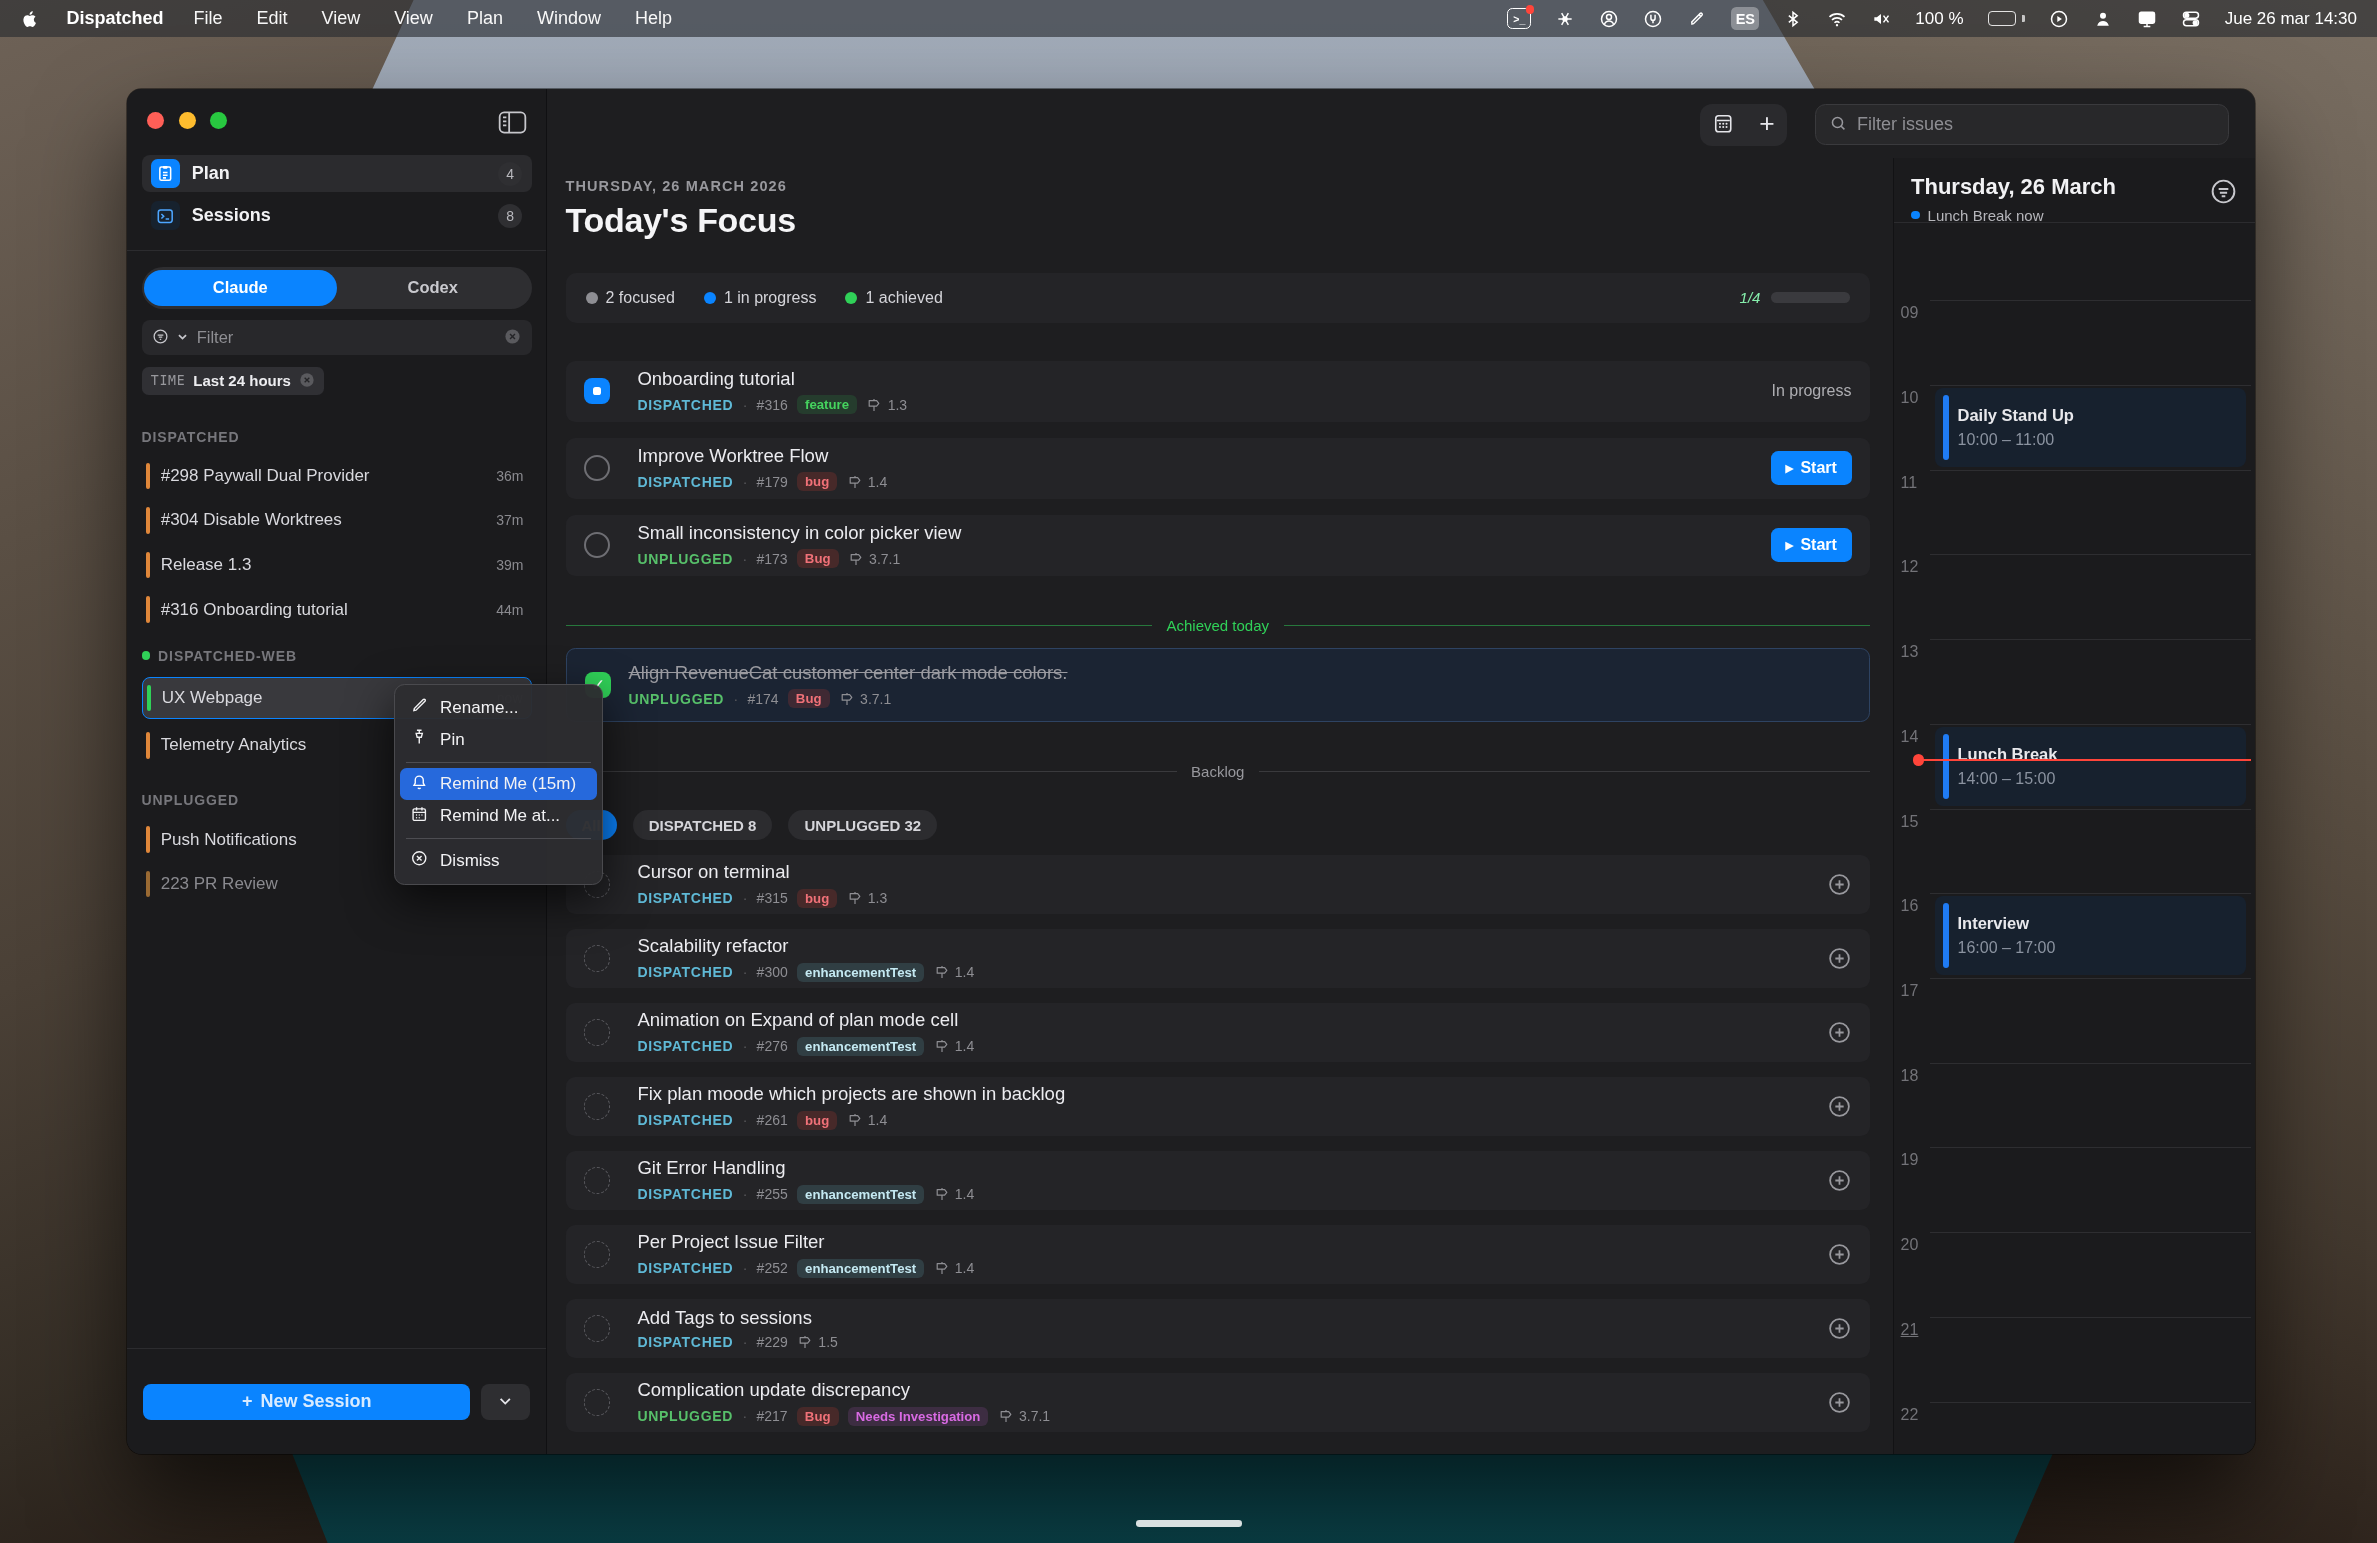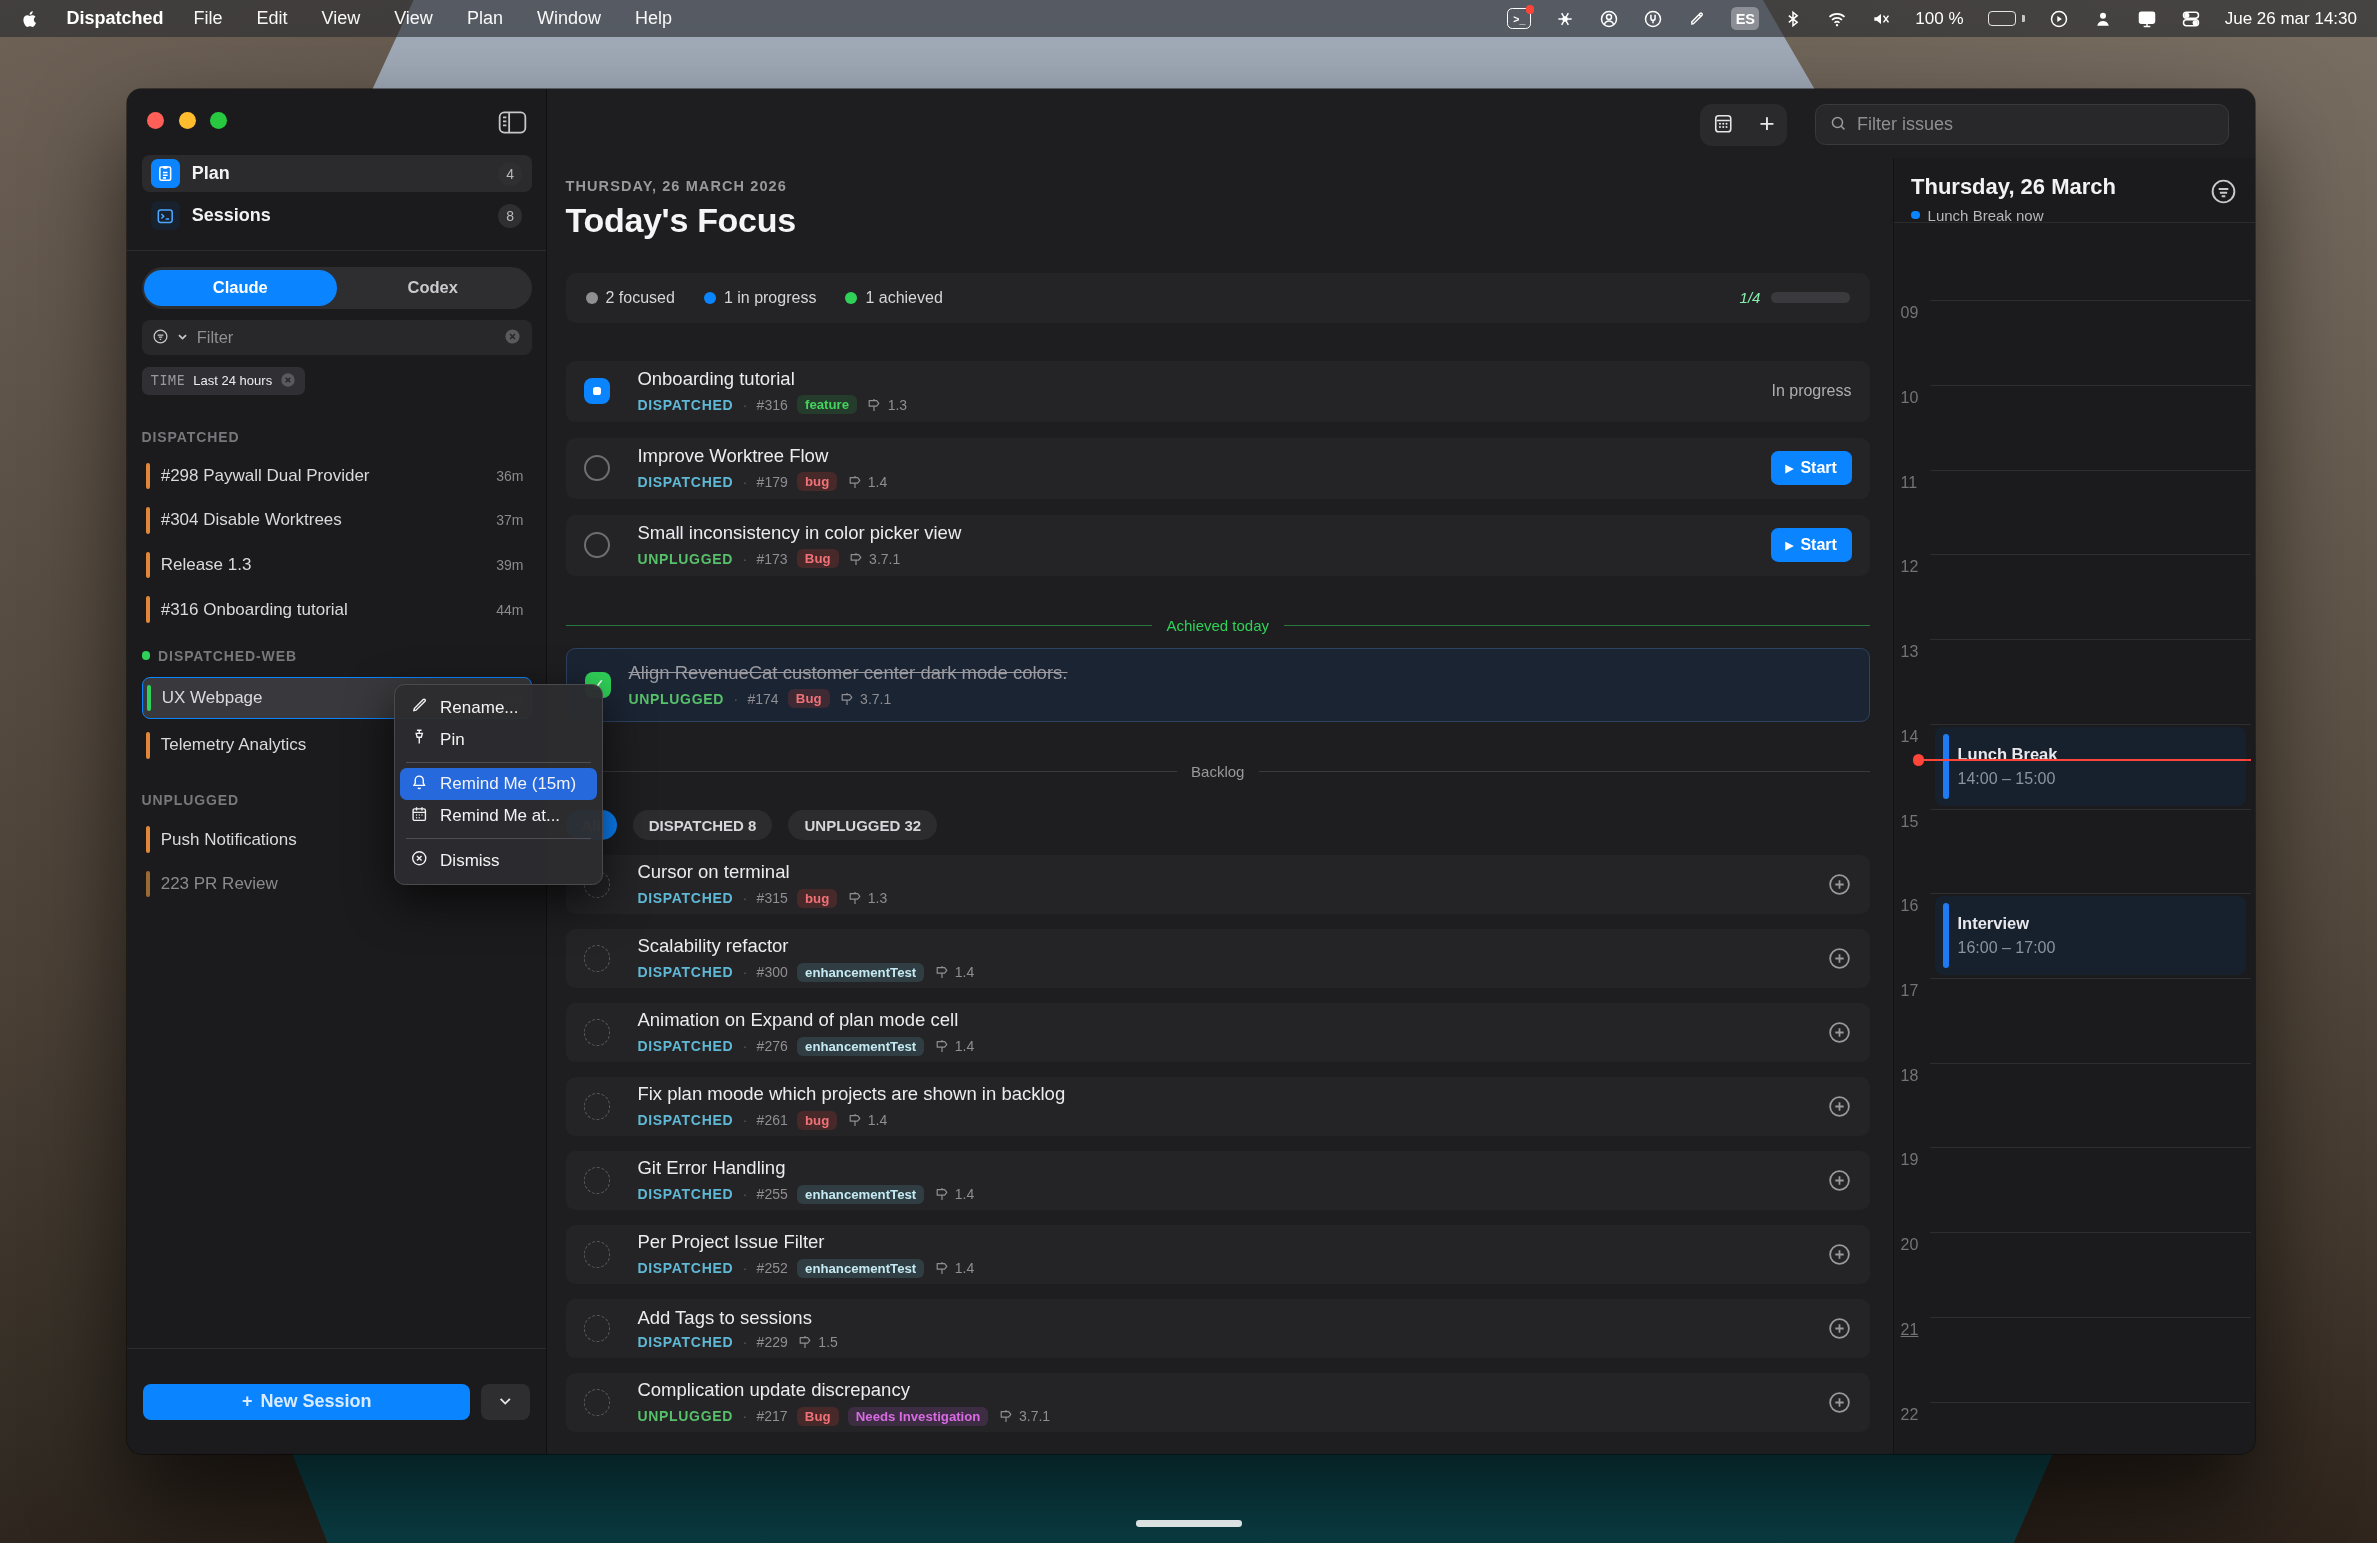--- a/index.html
+++ b/index.html
@@ -65,21 +65,21 @@
   .sb-div { height:0.7px; background:#2c2c2f; margin:16px -14.5px 0; }
   .seg { margin-top:16px; height:42px; background:#2e2e31; border-radius:21px; display:flex; padding:2.6px; }
   .seg-opt { flex:1; display:flex; align-items:center; justify-content:center; font-size:16.5px; font-weight:700; color:#c9c9ce; border-radius:18.5px; }
   .seg-opt.sel { background:#0a84ff; color:#fff; }
   .filter-field { margin-top:10.6px; height:35px; background:#28282b; border-radius:8px; display:flex; align-items:center; padding:0 10.6px; gap:5.3px; }
   .filter-field svg { width:17px; height:17px; }
   .filter-field input { flex:1; background:transparent; border:none; outline:none; color:#e5e5ea; font-size:16.5px; font-family:inherit; }
   .filter-field input::placeholder { color:#8e8e93; }
   .time-chip { margin-top:12px; display:inline-flex; align-items:center; gap:8px; height:28px; padding:0 9.3px; background:#303034; border-radius:6.6px; }
   .time-chip .k { font-family:"DejaVu Sans Mono",monospace; font-size:13.2px; color:#98989d; letter-spacing:0.7px; }
-  .time-chip .v { font-size:13px; font-weight:400; color:#ededf0; }
+  .time-chip .v { font-size:15px; font-weight:700; color:#ededf0; }
   .time-chip svg { width:16px; height:16px; }
   .sec-head { display:flex; align-items:center; gap:8px; font-size:14px; font-weight:700; letter-spacing:0.9px; color:#77777c; }
   .sec-head .gdot { width:8.6px; height:8.6px; border-radius:50%; background:#30d158; }
   .sess-item { height:36px; margin-bottom:8.6px; display:flex; align-items:center; gap:10.6px; padding:0 8px 0 4px; border-radius:8px; }
   .sess-item .bar { width:4.6px; height:26.4px; border-radius:2.6px; flex:none; }
   .sess-item .t { flex:1; font-size:17px; color:#d9d9de; white-space:nowrap; overflow:hidden; }
   .sess-item .tm { font-size:14px; color:#8a8a8f; }
   .sess-item.dim .t { color:#8a8a8f; }
   .sess-item.sel { height:42px; background:#39393d; border:1.7px solid #0a84ff; }
   .sb-bottom { position:absolute; left:0; right:0; bottom:0; height:106px; border-top:0.7px solid #2c2c2f; display:flex; align-items:center; gap:10.6px; padding:0 16px; }
@@ -815,20 +815,25 @@
           <div class="hour-line" style="top: 840px;"></div>
           <div class="hour-lbl" style="top: 844px;">18</div>
           <div class="hour-line" style="top: 924px;"></div>
           <div class="hour-lbl" style="top: 928px;">19</div>
           <div class="hour-line" style="top: 1009px;"></div>
           <div class="hour-lbl" style="top: 1013px;">20</div>
           <div class="hour-line" style="top: 1094px;"></div>
           <div class="hour-lbl" style="top: 1098px; text-decoration: underline;">21</div>
           <div class="hour-line" style="top: 1179px;"></div>
           <div class="hour-lbl" style="top: 1183px;">22</div>
+          <div class="cal-event" style="top: 165px; height: 79px;">
+            <div class="bar"></div>
+            <div class="ev-title">Daily Stand Up</div>
+            <div class="ev-time">10:00 – 11:00</div>
+          </div>
           <div class="cal-event" style="top: 504px; height: 79px;">
             <div class="bar"></div>
             <div class="ev-title">Lunch Break</div>
             <div class="ev-time">14:00 – 15:00</div>
           </div>
           <div class="cal-event" style="top: 673px; height: 79px;">
             <div class="bar"></div>
             <div class="ev-title">Interview</div>
             <div class="ev-time">16:00 – 17:00</div>
           </div>

